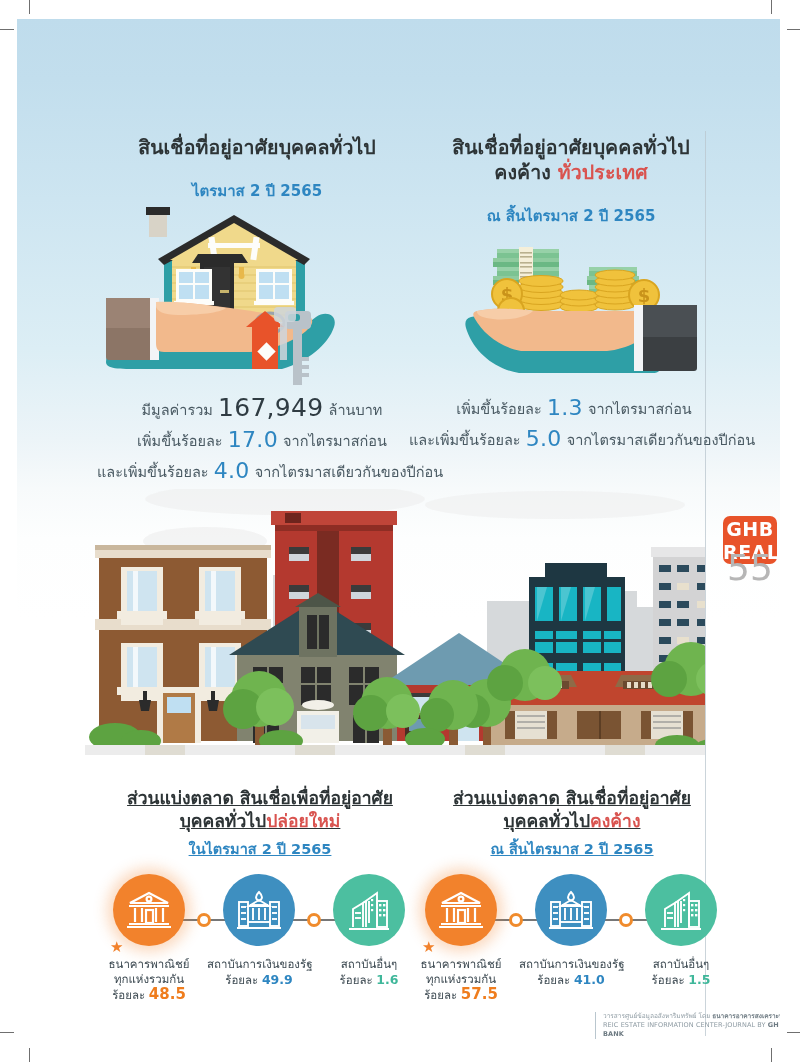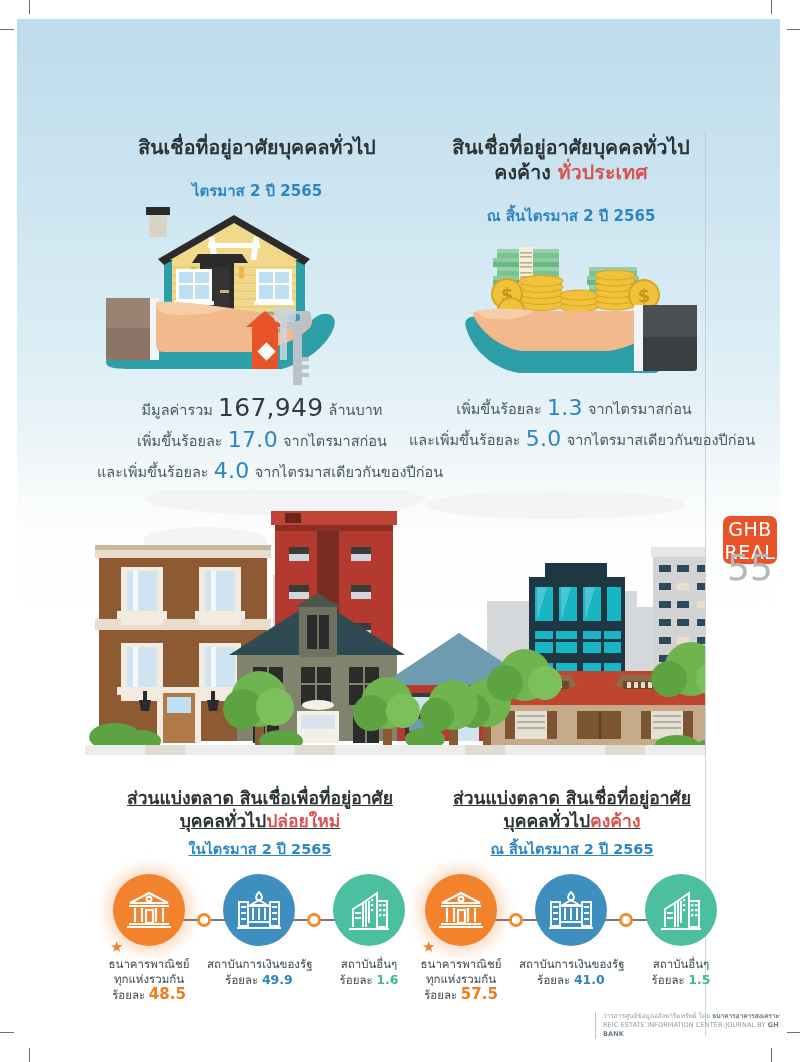--- a/index.html
+++ b/index.html
@@ -73,21 +73,21 @@
   .c-green  { background:#4cbfa0; }
   .star { position:absolute; left:-3px; bottom:-9px; color:#f2822c; font-size:15px; line-height:1; }
   .cap { margin-top:11px; font-size:11.5px; line-height:15px; color:#3d4a52; white-space:nowrap; }
   .cap .p-or { color:#ef7d1e; font-weight:700; font-size:15px; }
   .cap .p-bl { color:#2e86c1; font-weight:700; font-size:12.5px; }
   .cap .p-gr { color:#3fb79a; font-weight:700; font-size:12.5px; }
 
   
   #badge { position:absolute; left:706px; top:497px; width:54px; height:48px;
            background:#e8532a; border-radius:7px; color:#fff; text-align:center;
-           font-weight:400; font-size:19px; line-height:23px; letter-spacing:.5px;
+           font-weight:700; font-size:19px; line-height:23px; letter-spacing:.5px;
            padding-top:2px; font-family:"DejaVu Sans","Liberation Sans",sans-serif; }
   #pageno { position:absolute; left:700px; top:528px; width:66px; text-align:center;
             font-size:36px; color:#b6b6b6; font-weight:400; }
 
   
   #footer { position:absolute; left:578px; top:993px; width:200px;
             border-left:1px solid #b9c6ce; padding-left:7px; color:#8d9aa2; }
   #footer .f1 { font-size:6.5px; line-height:9px; }
   #footer .f2 { font-size:6.5px; line-height:9px; letter-spacing:.1px; }
   #footer b { color:#6d7a82; }

